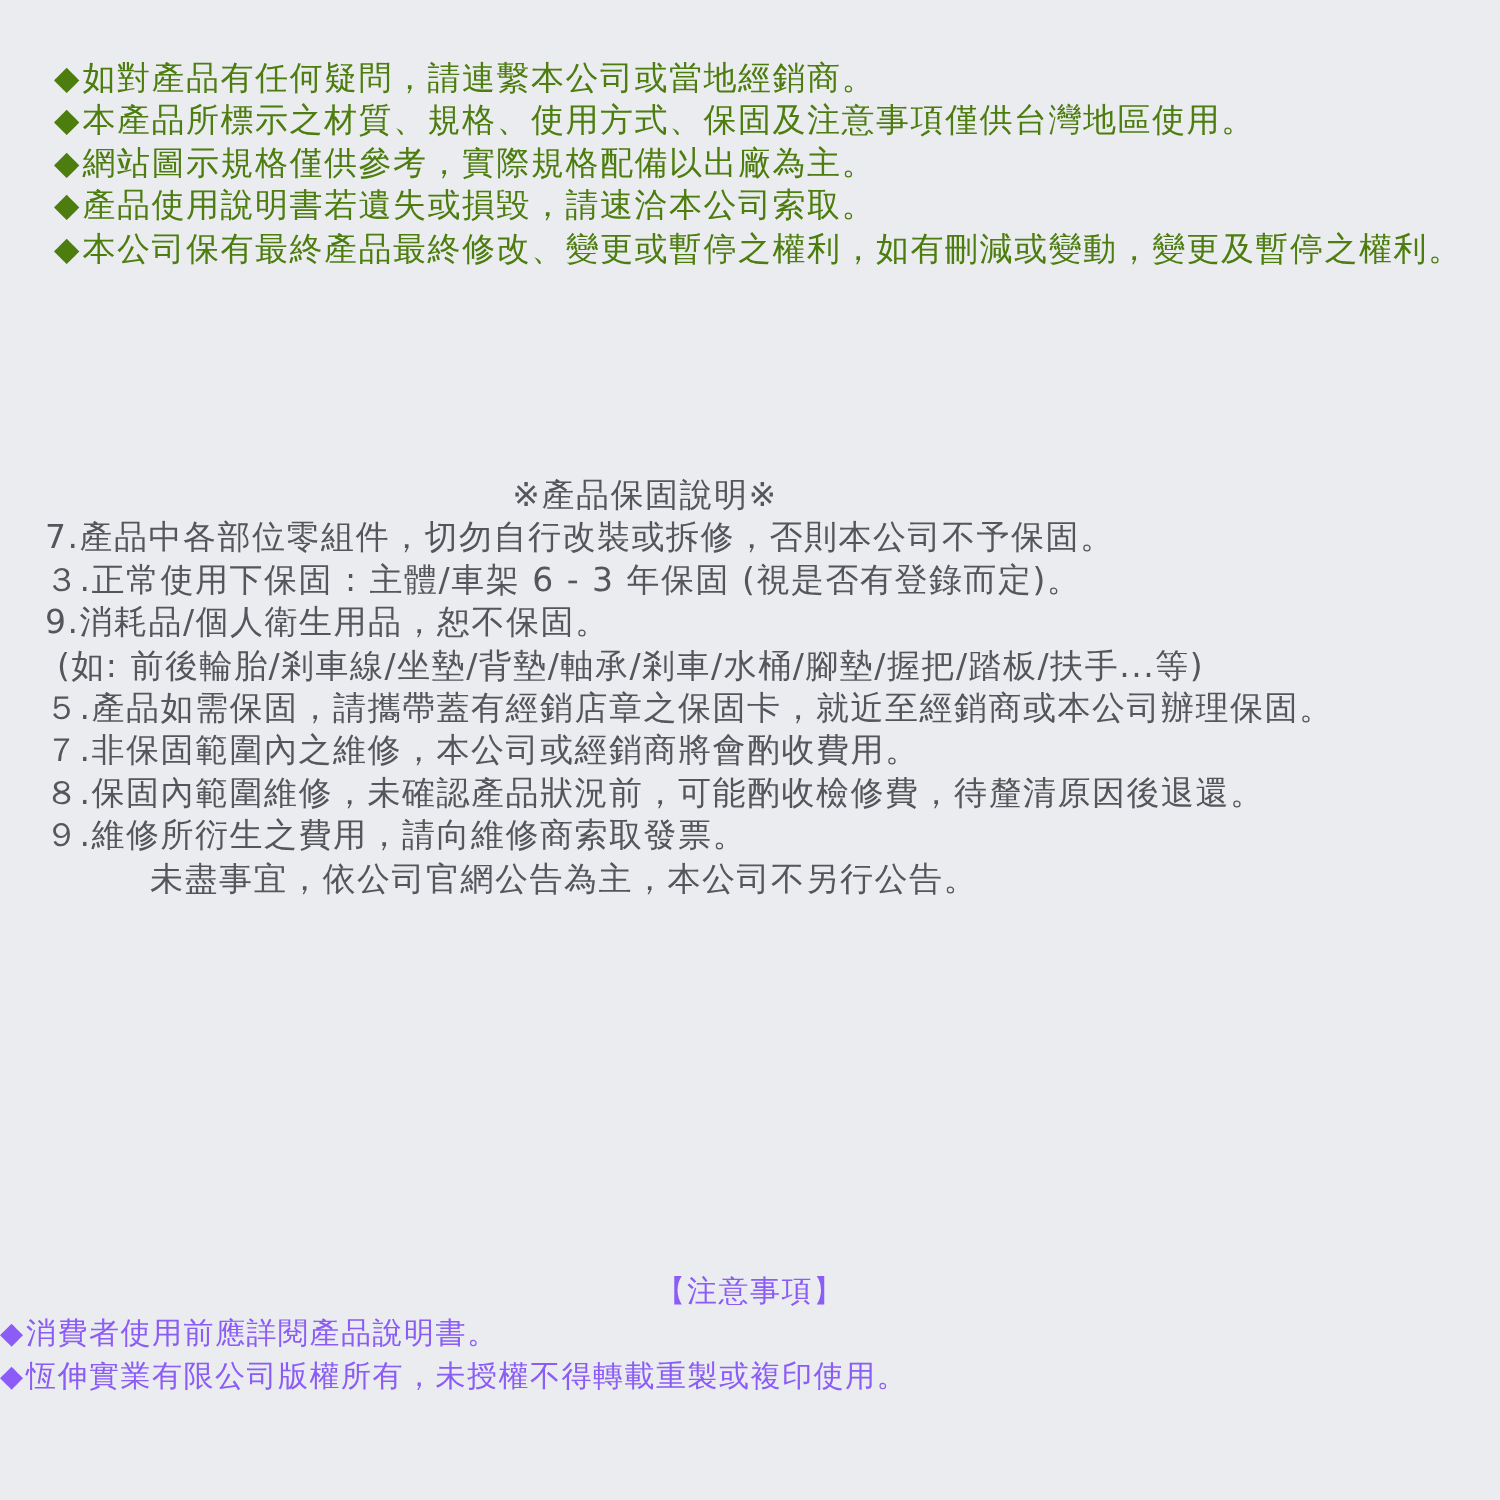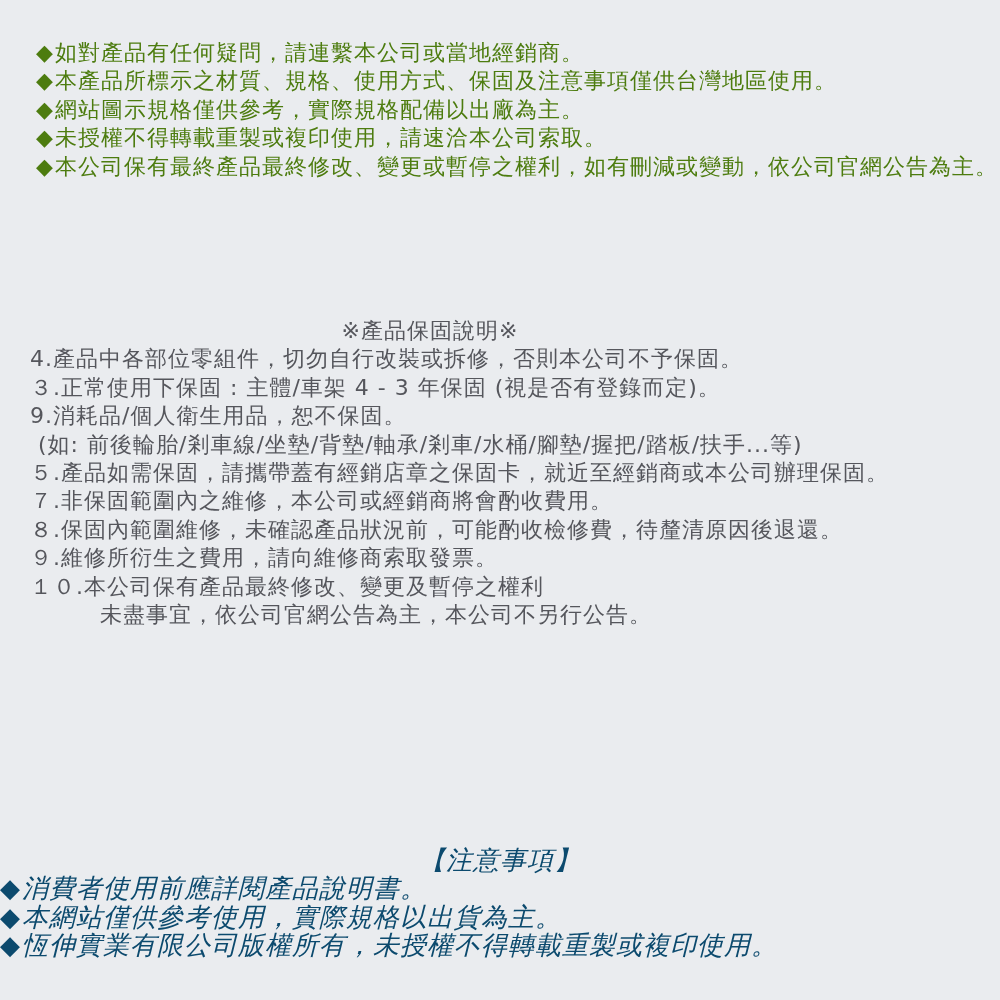--- a/index.html
+++ b/index.html
@@ -45,60 +45,57 @@
   }
   .warranty .item    { padding-left: 30px; }
   .warranty .paren   { padding-left: 38px; }
   .warranty .cont    { padding-left: 100px; }
   
   .notice-bottom {
     position: absolute;
     top: 846px;
     left: 0;
     width: 1000px;
-    color: #0c4a6e;
-    font-size: 26px;
+    color: #8b5cf6;
+    font-size: 20px;
     line-height: 28.4px;
     letter-spacing: 1px;
-    font-style: italic;
   }
   .notice-bottom .centered {
     text-align: center;
   }
   .notice-bottom .bullets {
   }
   .bullet {
     margin-right: 1px;
   }
 </style>
 </head>
 <body>
 
 <div class="notice-top">
   <div class="line"><span class="bullet">◆</span><span>如對產品有任何疑問，請連繫本公司或當地經銷商。</span></div>
   <div class="line"><span class="bullet">◆</span><span>本產品所標示之材質、規格、使用方式、保固及注意事項僅供台灣地區使用。</span></div>
   <div class="line"><span class="bullet">◆</span><span>網站圖示規格僅供參考，實際規格配備以出廠為主。</span></div>
-  <div class="line"><span class="bullet">◆</span><span>未授權不得轉載重製或複印使用，請速洽本公司索取。</span></div>
-  <div class="line"><span class="bullet">◆</span><span>本公司保有最終產品最終修改、變更或暫停之權利，如有刪減或變動，依公司官網公告為主。</span></div>
+  <div class="line"><span class="bullet">◆</span><span>產品使用說明書若遺失或損毀，請速洽本公司索取。</span></div>
+  <div class="line"><span class="bullet">◆</span><span>本公司保有最終產品最終修改、變更或暫停之權利，如有刪減或變動，變更及暫停之權利。</span></div>
 </div>
 
 <div class="warranty">
   <div class="line centered">※產品保固說明※</div>
-  <div class="line item">4.產品中各部位零組件，切勿自行改裝或拆修，否則本公司不予保固。</div>
-  <div class="line item">３.正常使用下保固 : 主體/車架 4 - 3 年保固 (視是否有登錄而定)。</div>
+  <div class="line item">7.產品中各部位零組件，切勿自行改裝或拆修，否則本公司不予保固。</div>
+  <div class="line item">３.正常使用下保固 : 主體/車架 6 - 3 年保固 (視是否有登錄而定)。</div>
   <div class="line item">9.消耗品/個人衛生用品，恕不保固。</div>
   <div class="line paren">(如: 前後輪胎/剎車線/坐墊/背墊/軸承/剎車/水桶/腳墊/握把/踏板/扶手...等)</div>
   <div class="line item">５.產品如需保固，請攜帶蓋有經銷店章之保固卡，就近至經銷商或本公司辦理保固。</div>
   <div class="line item">７.非保固範圍內之維修，本公司或經銷商將會酌收費用。</div>
   <div class="line item">８.保固內範圍維修，未確認產品狀況前，可能酌收檢修費，待釐清原因後退還。</div>
   <div class="line item">９.維修所衍生之費用，請向維修商索取發票。</div>
-  <div class="line item">１０.本公司保有產品最終修改、變更及暫停之權利</div>
   <div class="line cont">未盡事宜，依公司官網公告為主，本公司不另行公告。</div>
 </div>
 
 <div class="notice-bottom">
   <div class="line centered">【注意事項】</div>
   <div class="bullets">
     <div class="line"><span class="bullet">◆</span><span>消費者使用前應詳閱產品說明書。</span></div>
-    <div class="line"><span class="bullet">◆</span><span>本網站僅供參考使用，實際規格以出貨為主。</span></div>
     <div class="line"><span class="bullet">◆</span><span>恆伸實業有限公司版權所有，未授權不得轉載重製或複印使用。</span></div>
   </div>
 </div>
 
 </body></html>

